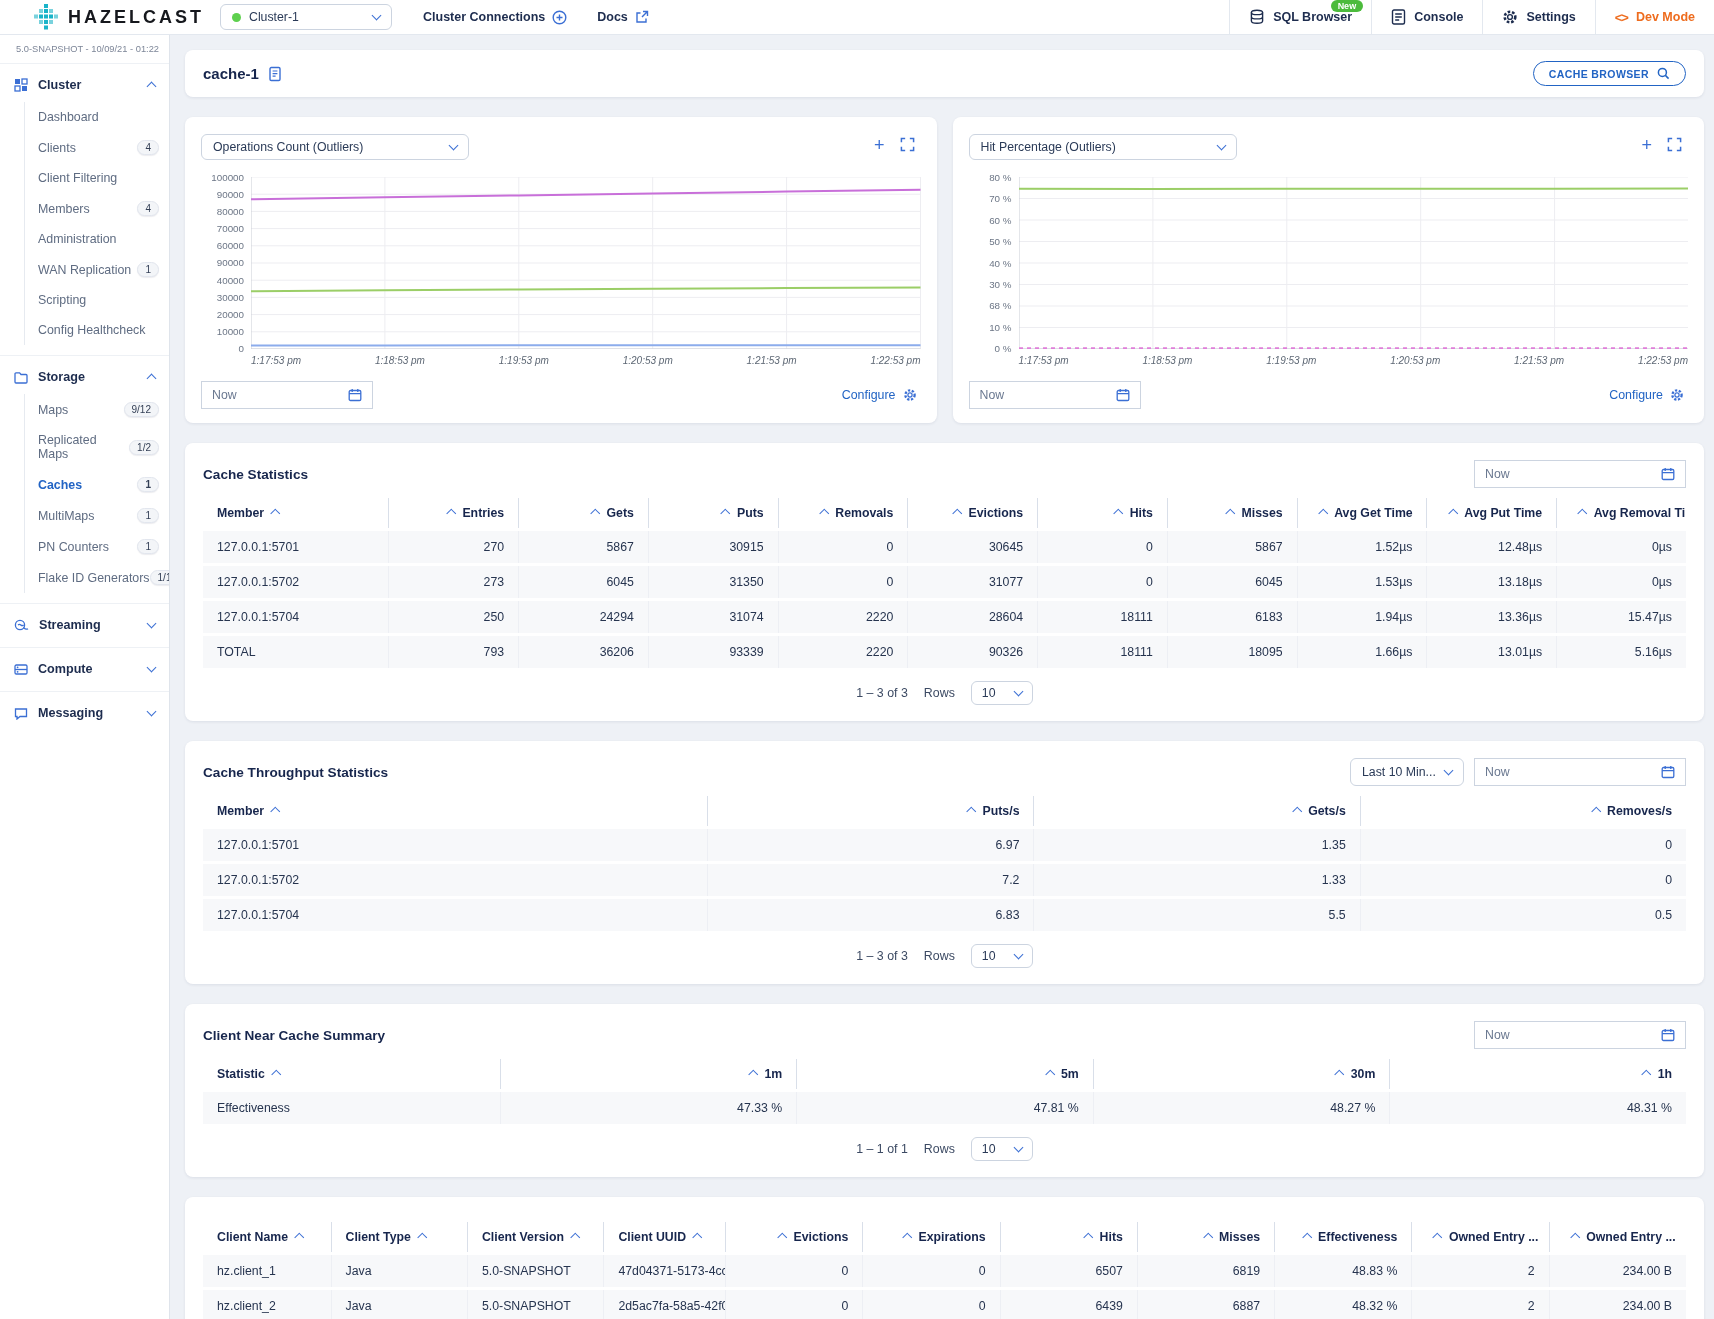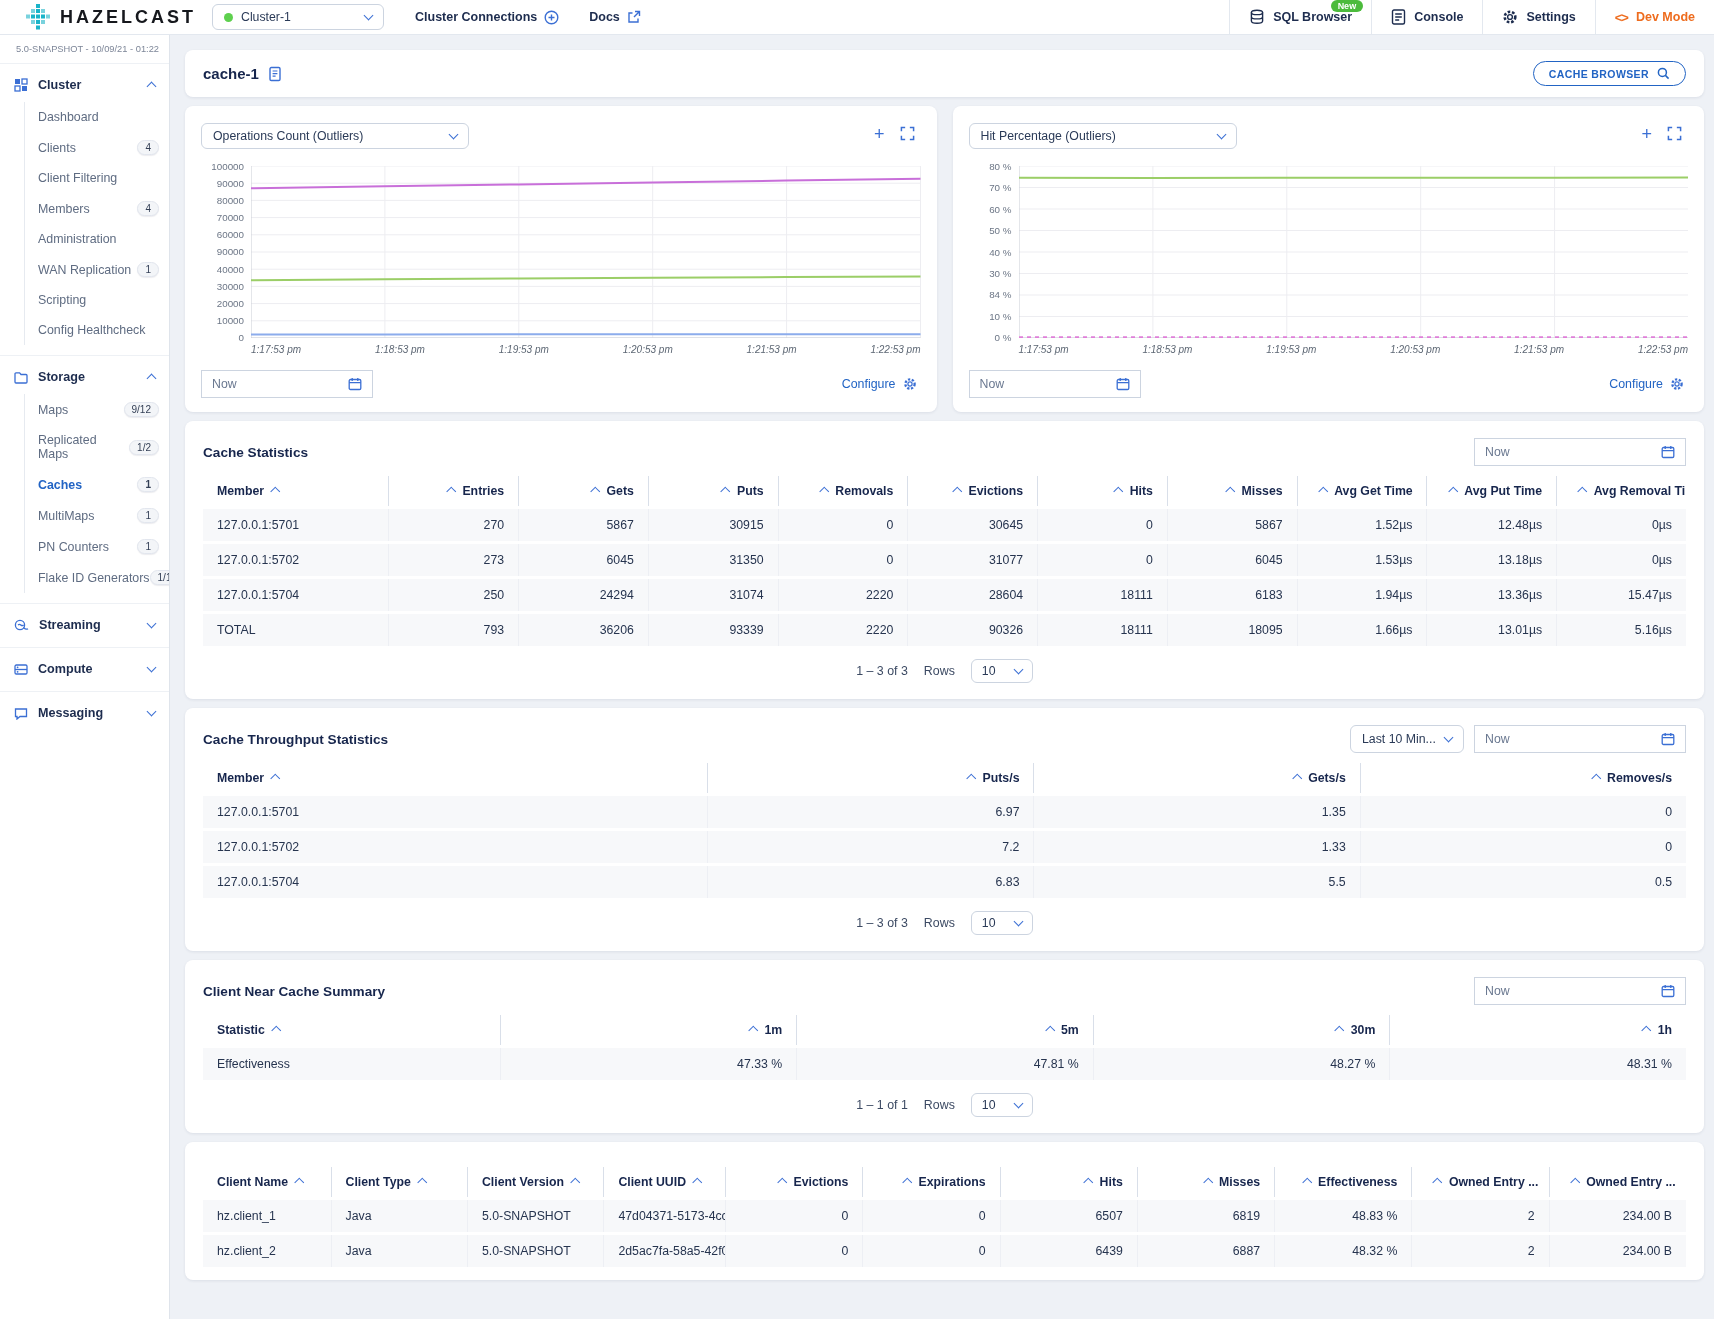--- a/index.html
+++ b/index.html
@@ -2,21 +2,21 @@
 <html><head>
 <meta charset="utf-8">
 <style>
   * { box-sizing: border-box; }
   body {
     margin: 0; width: 1714px; height: 1319px; overflow: hidden;
     font-family: "Liberation Sans", sans-serif; background: #fff; color: #22304e;
   }
   
   .topbar { height: 35px; display: flex; align-items: stretch; background: #fff; border-bottom: 1px solid #e3e8ef; position: relative; z-index: 3; }
-  .brand-wrap { display: flex; align-items: center; gap: 9px; padding: 0 16px 0 25px; }
+  .brand-wrap { display: flex; align-items: center; gap: 9px; padding: 0 16px 0 25px; margin-left: 8px; }
   .brand { font-weight: 700; font-size: 18px; letter-spacing: 3px; color: #16181d; }
   .top-select { align-self: center; width: 172px; margin-right: 16px; background: #fff; }
   .select { display: flex; align-items: center; justify-content: space-between; border: 1px solid #ccd4e0; border-radius: 6px; padding: 5px 11px; font-size: 12.3px; color: #2a3a57; cursor: pointer; background: #fff; }
   .select .sel-left { display: flex; align-items: center; gap: 8px; overflow: hidden; white-space: nowrap; }
   .dot { width: 9px; height: 9px; border-radius: 50%; background: #5ed04e; flex-shrink: 0; }
   .chev { display: inline-block; width: 7px; height: 7px; border-left: 1.7px solid #3b6fd4; border-bottom: 1.7px solid #3b6fd4; transform: rotate(-45deg); margin-top: -3px; }
   .chev.up { transform: rotate(135deg); margin-top: 3px; }
   .top-link { display: flex; align-items: center; gap: 7px; padding: 0 15px; font-weight: 700; font-size: 12.5px; color: #1d2c4e; cursor: pointer; }
   .top-actions { margin-left: auto; display: flex; align-items: stretch; }
   .top-action { position: relative; display: flex; align-items: center; gap: 8px; padding: 0 19px; border-left: 1px solid #e3e8ef; font-weight: 700; font-size: 12.5px; color: #1d2c4e; cursor: pointer; }
@@ -30,21 +30,21 @@
   .side-section { padding: 5px 0 6px; }
   .side-section + .side-section { border-top: 1px solid #eef1f5; }
   .s-head { display: flex; align-items: center; gap: 10px; padding: 9px 14px; font-weight: 700; font-size: 12.6px; color: #1d2c4e; cursor: pointer; }
   .s-head .chev { margin-left: auto; }
   .s-items { margin: 1px 0 4px 24px; border-left: 1px solid #e6eaf0; }
   .s-item { display: flex; align-items: center; padding: 8px 10px 8px 13px; font-size: 12.4px; color: #5f6c82; cursor: pointer; }
   .s-item .badge { margin-left: auto; }
   .s-item.active { color: #2264c4; font-weight: 700; }
   .badge { background: #f3f5f8; border: 1px solid #e2e6ee; border-radius: 9px; padding: 1px 7px; font-size: 10px; color: #333f55; box-shadow: 0 1px 1px rgba(20,30,60,.08); }
   
-  .main { flex: 1; background: #eef1f6; padding: 15px 10px 0 15px; display: flex; flex-direction: column; gap: 9px; overflow: hidden; }
+  .main { flex: 1; background: #eef1f6; padding: 15px 10px 0 15px; display: flex; flex-direction: column; gap: 20px; overflow: hidden; }
   .card { background: #fff; border-radius: 8px; box-shadow: 0 1px 3px rgba(29,44,78,.09); }
   .header-card { display: flex; align-items: center; justify-content: space-between; padding: 11px 18px; }
   .page-title-wrap { display: flex; align-items: center; gap: 9px; }
   .page-title { font-size: 15px; font-weight: 700; color: #17264d; }
   .cache-browser-btn { display: flex; align-items: center; gap: 8px; border: 1.5px solid #2264c4; color: #2264c4; border-radius: 14px; padding: 5px 15px; font-size: 10.5px; font-weight: 700; letter-spacing: .4px; background: #fff; cursor: pointer; }
   
   .charts-row { display: flex; gap: 16px; }
   .chart-card { flex: 1; padding: 17px 16px 14px; display: flex; flex-direction: column; }
   .chart-top { display: flex; align-items: flex-start; justify-content: space-between; }
   .chart-select { width: 268px; }
@@ -389,21 +389,21 @@
           </div>
         </div>
         <div class="chart">
           <div class="y-ticks">
               <span>80 %</span>
               <span>70 %</span>
               <span>60 %</span>
               <span>50 %</span>
               <span>40 %</span>
               <span>30 %</span>
-              <span>84 %</span>
+              <span>68 %</span>
               <span>10 %</span>
               <span>0 %</span>
             </div>
           <div class="plot">
             <svg viewBox="0 0 100 100" preserveAspectRatio="none">
                 <line x1="0" y1="0" x2="100" y2="0" stroke="#ededf1" stroke-width="1" vector-effect="non-scaling-stroke"></line>
                 <line x1="0" y1="12.5" x2="100" y2="12.5" stroke="#ededf1" stroke-width="1" vector-effect="non-scaling-stroke"></line>
                 <line x1="0" y1="25" x2="100" y2="25" stroke="#ededf1" stroke-width="1" vector-effect="non-scaling-stroke"></line>
                 <line x1="0" y1="37.5" x2="100" y2="37.5" stroke="#ededf1" stroke-width="1" vector-effect="non-scaling-stroke"></line>
                 <line x1="0" y1="50" x2="100" y2="50" stroke="#ededf1" stroke-width="1" vector-effect="non-scaling-stroke"></line>

